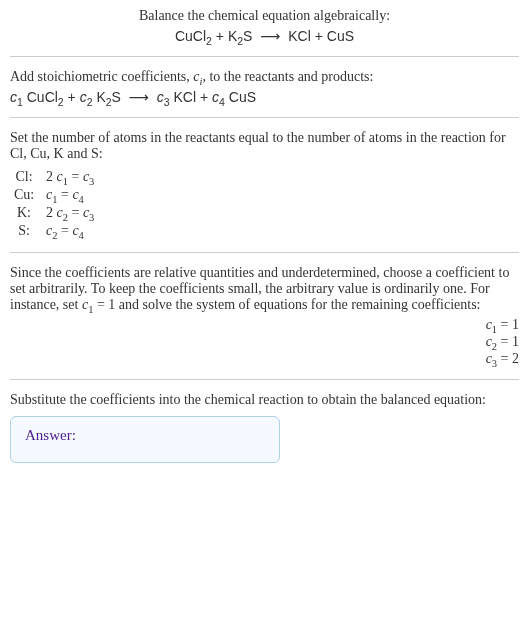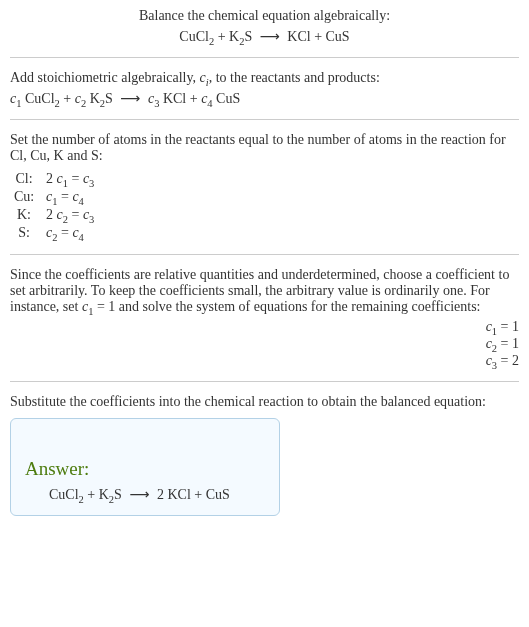--- a/index.html
+++ b/index.html
@@ -26,21 +26,21 @@
   .subscript {
     font-size: 0.75em;
     vertical-align: sub;
     line-height: 0;
   }
   .arrow {
     padding: 0 4px;
   }
   .eq-line {
     margin-top: 4px;
-    font-family: Liberation Serif, serif;
+    font-family: Liberation Sans, sans-serif;
   }
   .atom-table {
     margin-top: 6px;
     border-collapse: collapse;
   }
   .atom-table td {
     padding: 1px 6px 1px 0;
     vertical-align: baseline;
   }
   .atom-table td.label {
@@ -55,43 +55,42 @@
   .answer-box {
     border: 1px solid #b3d1e6;
     background: #f4faff;
     border-radius: 6px;
     padding: 10px 14px 12px 14px;
     margin-top: 8px;
     display: inline-block;
     min-width: 240px;
   }
   .answer-label {
-    color: #4d7c0f;
-    font-size: 19px;
+    color: #4c1d95;
+    font-size: 15px;
     margin-bottom: 6px;
-    margin-top: 29px;
   }
   .answer-eq {
     padding-left: 24px;
   }
   .italic-c { font-style: italic; }
 </style>
 </head>
 <body>
 
 <div class="section first">
   <div>Balance the chemical equation algebraically:</div>
   <div class="eq-line">
     CuCl<span class="subscript">2</span> + K<span class="subscript">2</span>S <span class="arrow">⟶</span> KCl + CuS
   </div>
 </div>
 
 <div class="section">
   <div>
-    <span>Add stoichiometric algebraically, </span><span class="italic-c">c<span class="subscript">i</span></span><span>, to the reactants and products:</span>
+    <span>Add stoichiometric coefficients, </span><span class="italic-c">c<span class="subscript">i</span></span><span>, to the reactants and products:</span>
   </div>
   <div class="eq-line">
     <span class="italic-c">c</span><span class="subscript">1</span> CuCl<span class="subscript">2</span> + <span class="italic-c">c</span><span class="subscript">2</span> K<span class="subscript">2</span>S <span class="arrow">⟶</span> <span class="italic-c">c</span><span class="subscript">3</span> KCl + <span class="italic-c">c</span><span class="subscript">4</span> CuS
   </div>
 </div>
 
 <div class="section">
   <div>Set the number of atoms in the reactants equal to the number of atoms in the reaction for Cl, Cu, K and S:</div>
   <table class="atom-table">
     <tbody>
@@ -123,17 +122,14 @@
     <div><span class="italic-c">c</span><span class="subscript">1</span> = 1</div>
     <div><span class="italic-c">c</span><span class="subscript">2</span> = 1</div>
     <div><span class="italic-c">c</span><span class="subscript">3</span> = 2</div>
   </div>
 </div>
 
 <div class="section">
   <div>Substitute the coefficients into the chemical reaction to obtain the balanced equation:</div>
   <div class="answer-box">
     <div class="answer-label">Answer:</div>
-    <div class="answer-eq">
-      CuCl<span class="subscript">2</span> + K<span class="subscript">2</span>S <span class="arrow">⟶</span> 2 KCl + CuS
-    </div>
   </div>
 </div>
 
 </body></html>

